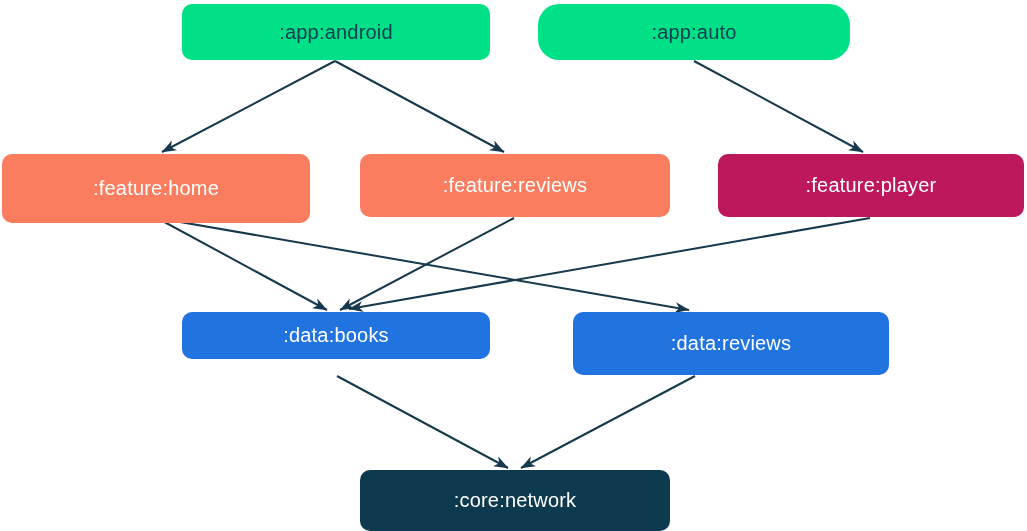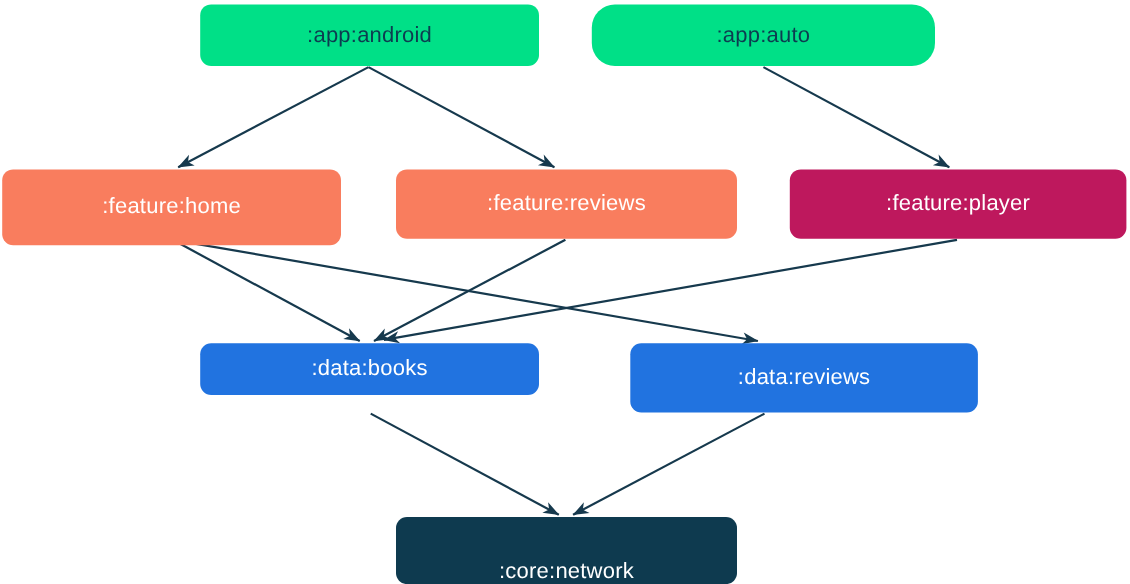--- a/index.html
+++ b/index.html
@@ -73,17 +73,17 @@
       </div>
       <div class="node" style="left: 718px; top: 154px; width: 306px; height: 63px; background: #be185d; color: rgb(255, 255, 255);">
         <span class="node-label">:feature:player</span>
       </div>
       <div class="node" style="left: 182px; top: 312px; width: 308px; height: 47px; background: rgb(33, 115, 224); color: rgb(255, 255, 255);">
         <span class="node-label">:data:books</span>
       </div>
       <div class="node" style="left: 540px; top: 312px; width: 316px; height: 63px; background: rgb(33, 115, 224); color: rgb(255, 255, 255); margin-left: 33px;">
         <span class="node-label">:data:reviews</span>
       </div>
-      <div class="node" style="left: 360px; top: 470px; width: 310px; height: 61px; background: rgb(14, 58, 79); color: rgb(255, 255, 255); align-items: flex-end;">
+      <div class="node" style="left: 360px; top: 470px; width: 310px; height: 61px; background: rgb(14, 58, 79); color: rgb(255, 255, 255);">
         <span class="node-label">:core:network</span>
       </div>
     </div>
 </div>
 
 </body></html>

